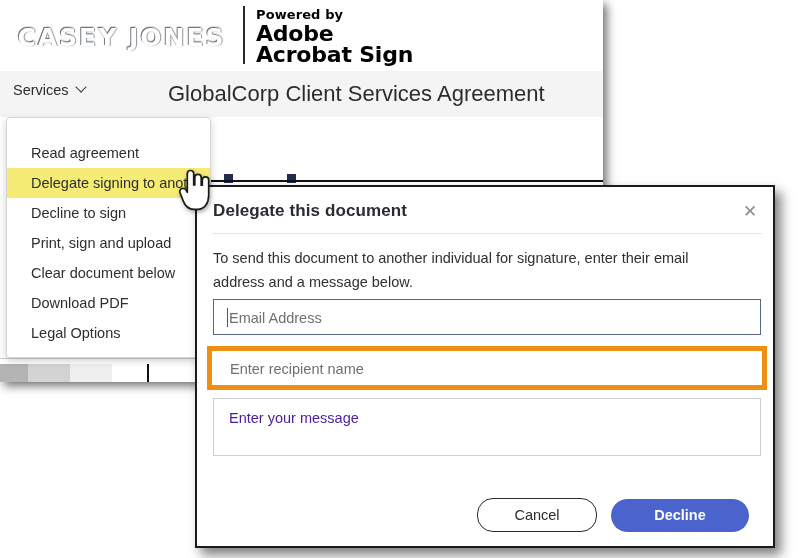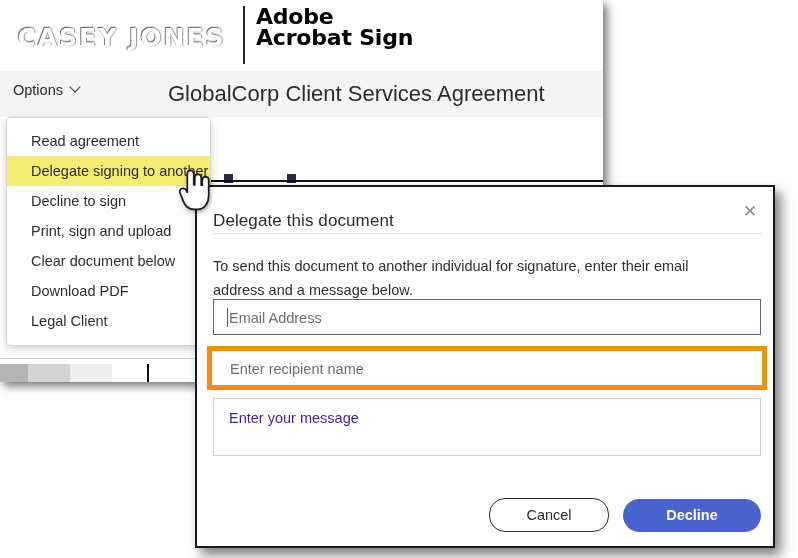--- a/index.html
+++ b/index.html
@@ -175,21 +175,21 @@
 
   
   #options-menu {
     position: absolute;
     left: 6px; top: 117px;
     width: 203px;
     background: #ffffff;
     border: 1px solid #d6d6d6;
     border-radius: 4px;
     box-shadow: 0 3px 8px rgba(0,0,0,0.18);
-    padding: 8px 0 9px 0;
+    padding: 20px 0 9px 0;
     z-index: 40;
   }
   .menu-item {
     height: 30px;
     line-height: 30px;
     padding: 0 14px 0 24px;
     font-size: 14.5px;
     color: #2e2e2e;
     white-space: nowrap;
     cursor: default;
@@ -216,24 +216,23 @@
     background: #ffffff;
     border: 2px solid #1b1b1b;
     box-sizing: border-box;
     box-shadow: 6px 7px 11px rgba(0,0,0,0.5);
     z-index: 60;
   }
   #dialog-title {
     position: absolute;
     left: 16px; top: 14px;
     font-size: 17px;
-    font-weight: 400;
+    font-weight: 700;
     color: #2b2b33;
     letter-spacing: .1px;
-    margin-top: 10px;
   }
   #dialog-close {
     position: absolute;
     right: 14px; top: 15px;
     width: 18px; height: 18px;
     color: #8e8e8e;
     font-size: 17px;
     line-height: 18px;
     text-align: center;
     cursor: default;
@@ -245,21 +244,20 @@
     width: 550px; height: 1px;
     background: #e7e7e7;
   }
   #dialog-desc {
     position: absolute;
     left: 16px; top: 59px;
     width: 528px;
     font-size: 14.5px;
     line-height: 24px;
     color: #2f2f35;
-    margin-top: 8px;
   }
   #field-email {
     position: absolute;
     left: 16px; top: 112px;
     width: 548px; height: 36px;
     box-sizing: border-box;
     border: 1px solid #5a6582;
     background: #ffffff;
   }
   #field-email .caret {
@@ -306,21 +304,21 @@
     color: #4c1d95;
   }
   #dialog-actions {
     position: absolute;
     left: 0; bottom: 14px;
     width: 580px;
     display: flex;
     justify-content: flex-end;
     align-items: center;
     gap: 14px;
-    padding-right: 16px;
+    padding-right: 28px;
     box-sizing: border-box;
   }
   #btn-cancel {
     height: 32px;
     min-width: 82px;
     padding: 0 18px;
     border: 1.6px solid #2b2b2b;
     border-radius: 16px;
     background: #ffffff;
     color: #2b2b2b;
@@ -350,28 +348,29 @@
 </style>
 </head>
 <body>
 
 <div id="app-window">
 
   <div id="brand-header">
     <div id="brand-logo">CASEY JONES</div>
     <div id="brand-divider"></div>
     <div id="powered-block">
+      <div class="powered-line1">Powered by</div>
       <div class="powered-line2">Adobe</div>
       <div class="powered-line3">Acrobat Sign</div>
     </div>
   </div>
 
   <div id="options-bar">
     <div id="options-button">
-      <span>Options</span>
+      <span>Services</span>
       <span class="chev"></span>
     </div>
     <div id="doc-title">GlobalCorp Client Services Agreement</div>
   </div>
 
   <div id="doc-canvas">
     <div class="doc-mark" style="left:224px; top:57px;"></div>
     <div class="doc-mark" style="left:287px; top:57px;"></div>
   </div>
   <div id="doc-rule"></div>
@@ -381,21 +380,21 @@
   <div id="doc-footer-gray-c"></div>
   <div id="doc-panel-divider"></div>
 
   <div id="options-menu">
     <div class="menu-item">Read agreement</div>
     <div class="menu-item highlight">Delegate signing to another</div>
     <div class="menu-item">Decline to sign</div>
     <div class="menu-item">Print, sign and upload</div>
     <div class="menu-item">Clear document below</div>
     <div class="menu-item">Download PDF</div>
-    <div class="menu-item">Legal Client</div>
+    <div class="menu-item">Legal Options</div>
   </div>
 
 </div>
 
 <svg id="hand-cursor" viewBox="0 0 34 44" xmlns="http://www.w3.org/2000/svg">
   <path d="M12.5 2.5c1.9 0 3.2 1.5 3.2 3.3v11.1h1.1V9.6c0-1.8 1.4-3.2 3.2-3.2 1.8 0 3.2 1.4 3.2 3.2v7.6h1.1v-5.1c0-1.8 1.4-3.2 3.2-3.2 1.8 0 3.2 1.4 3.2 3.2v15.3c0 7.5-4.3 13.9-11.1 13.9h-3.4c-5.9 0-9.2-3.6-10.9-8.2L2 24.8c-.7-1.8.2-3.7 2-4.3 1.5-.5 3.1.1 3.9 1.4l1.4 2.3V5.8c0-1.8 1.4-3.3 3.2-3.3z" fill="#ffffff" stroke="#1a1a1a" stroke-width="1.7" stroke-linejoin="round"></path>
 </svg>
 
 <div id="delegate-dialog">
 

